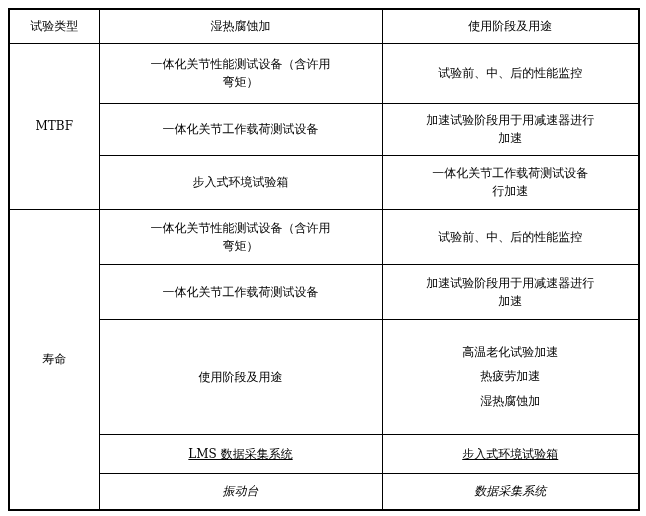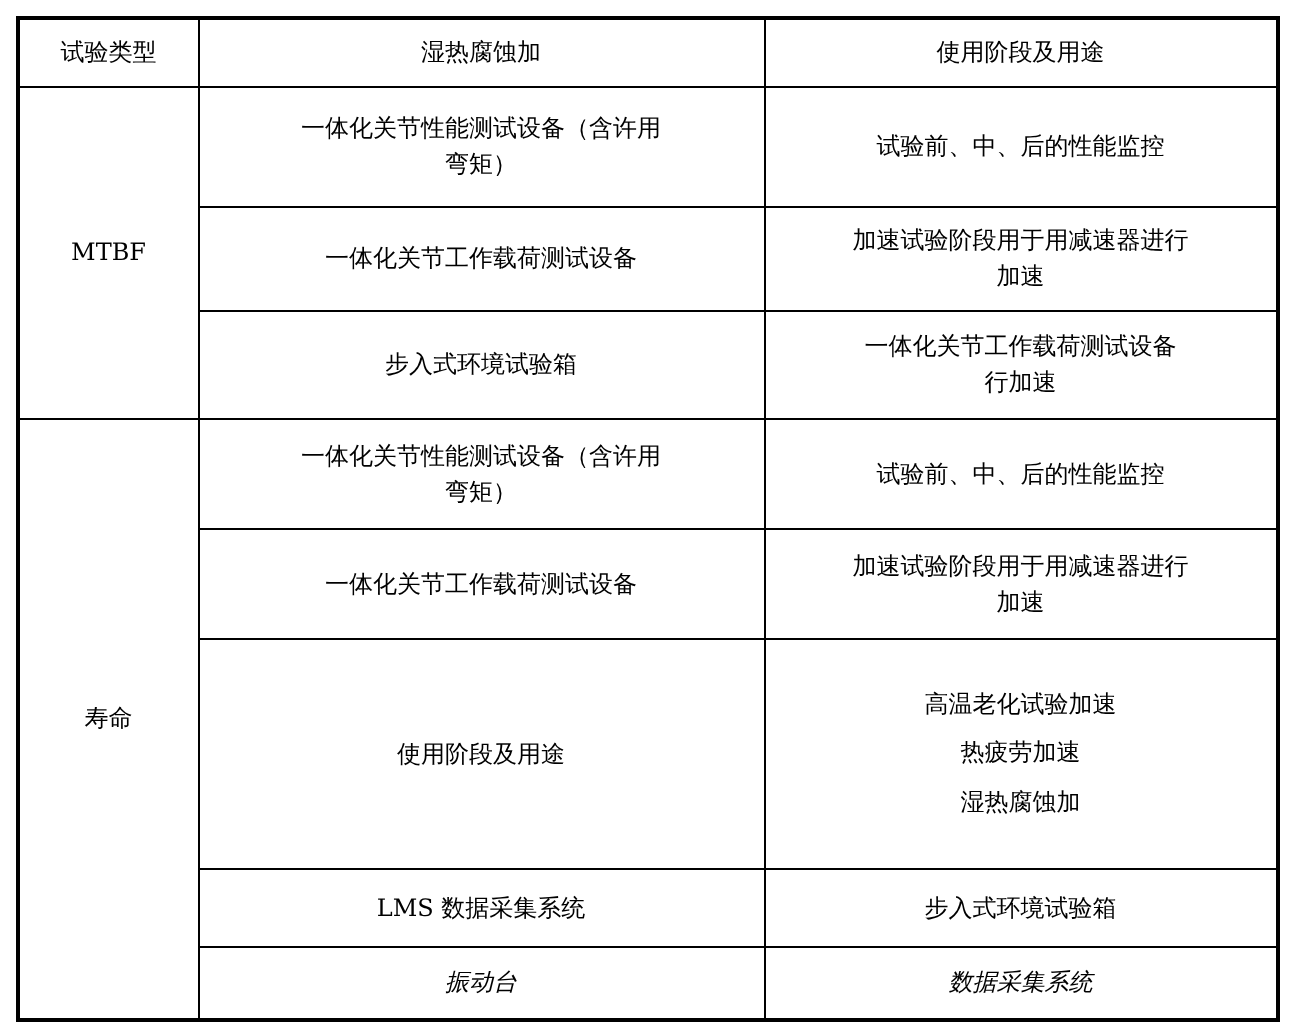--- a/index.html
+++ b/index.html
@@ -32,21 +32,21 @@
     overflow: hidden;
   }
   .doc-table td.loose { line-height: 2.05; text-align: center; }
   tr.h-header  { height: 34px; }
   tr.h-r1 { height: 60px; }
   tr.h-r2 { height: 52px; }
   tr.h-r3 { height: 54px; }
   tr.h-r4 { height: 55px; }
   tr.h-r5 { height: 55px; }
   tr.h-r6 { height: 115px; }
-  tr.h-r7 { height: 39px; }
+  tr.h-r7 { height: 39px; text-decoration: underline; }
   tr.h-r8 { height: 37px; font-style: italic; }
 </style>
 </head>
 <body>
 
 <table class="doc-table">
   <colgroup>
     <col style="width:90px">
     <col style="width:283px">
     <col style="width:257px">

